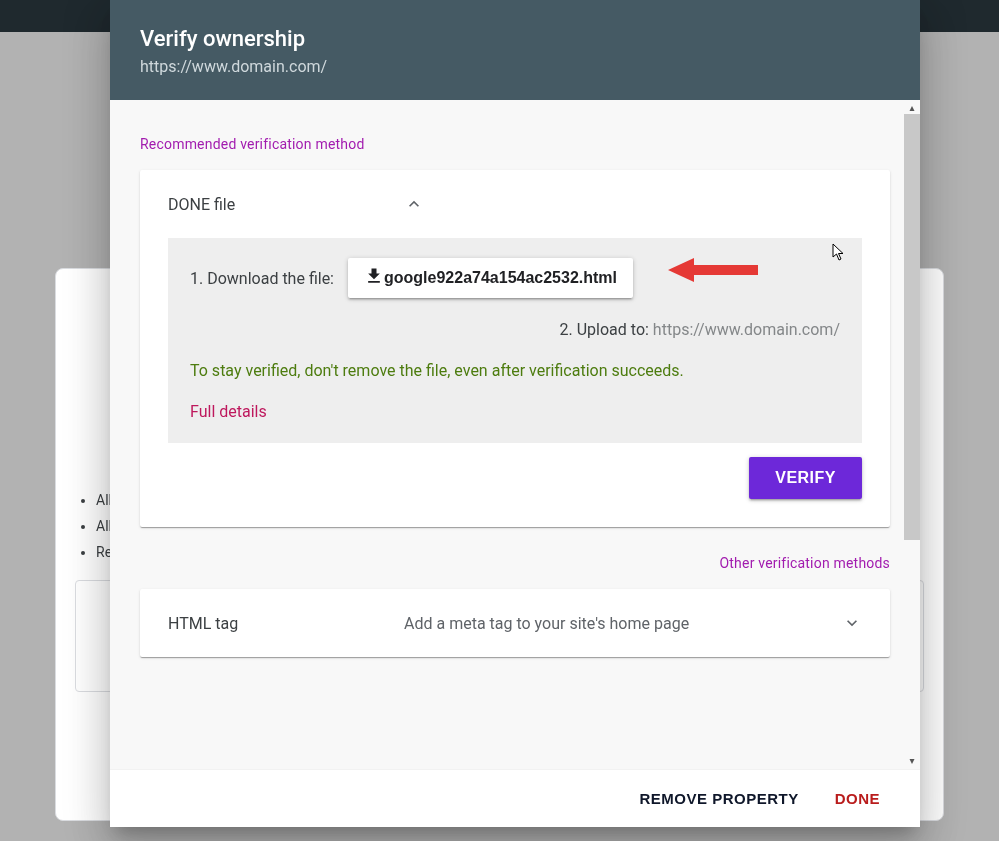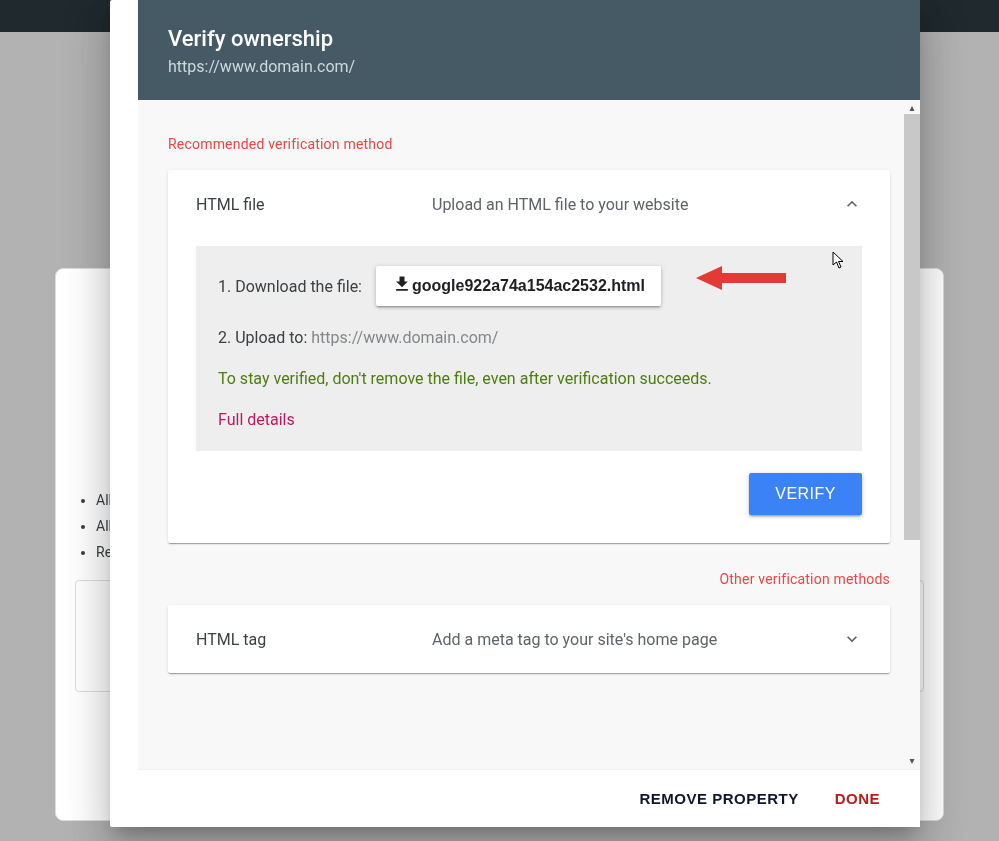--- a/index.html
+++ b/index.html
@@ -45,21 +45,20 @@
     }
 
     .modal {
       position: absolute;
       top: 0; left: 110px; width: 810px; height: 827px;
       background: #fff;
       box-shadow: 0 24px 38px 3px rgba(0,0,0,.14), 0 9px 46px 8px rgba(0,0,0,.12), 0 11px 15px -7px rgba(0,0,0,.2);
       border-radius: 2px;
       display: flex;
       flex-direction: column;
-      padding-left: 28px;
     }
     .modal-header {
       background: #455a64;
       color: #fff;
       padding: 26px 30px 24px;
     }
     .modal-header h1 { font-size: 22px; font-weight: 500; }
     .modal-header .sub { font-size: 16px; color: #cfd8dc; margin-top: 6px; }
 
     .modal-scroll {
@@ -74,21 +73,21 @@
     }
     .scroll-up { top: 2px; }
     .scroll-down { bottom: 2px; }
     .scroll-thumb {
       position: absolute; right: 0; top: 14px; width: 16px; height: 426px;
       background: #c8c8c8;
     }
 
     .section-label {
       font-size: 14px;
-      color: #ef4444;
+      color: #a21caf;
       padding: 36px 30px 18px;
       letter-spacing: 0.2px;
     }
     .section-label.mt { padding-top: 28px; text-align: right; }
 
     .card {
       background: #fff;
       margin: 0 30px;
       box-shadow: 0 2px 1px -1px rgba(0,0,0,.2), 0 1px 1px 0 rgba(0,0,0,.14), 0 1px 3px 0 rgba(0,0,0,.12);
       border-radius: 2px;
@@ -98,63 +97,63 @@
       align-items: center;
       padding: 24px 28px;
     }
     .card-title { font-size: 16px; color: #3c4043; width: 236px; }
     .card-desc { font-size: 16px; color: #5f6368; flex: 1; }
     .chev { width: 20px; height: 20px; color: #5f6368; }
     .chev svg { width: 20px; height: 20px; fill: currentColor; }
 
     .card-body {
       background: #eeeeee;
-      margin: 8px 28px;
+      margin: 0 28px;
       padding: 20px 22px 22px;
       position: relative;
       font-size: 16px;
       color: #3c4043;
     }
     .step1 { display: flex; align-items: center; gap: 14px; margin-bottom: 22px; }
     .dl-btn {
       display: inline-flex;
       align-items: center;
       gap: 0;
       background: #fff;
       border: none;
       border-radius: 2px;
       padding: 8px 16px;
       font-size: 16px; font-weight: 700; color: #202124;
       box-shadow: 0 2px 2px 0 rgba(0,0,0,.14), 0 3px 1px -2px rgba(0,0,0,.12), 0 1px 5px 0 rgba(0,0,0,.2);
       cursor: pointer;
     }
     .dl-btn svg { width: 20px; height: 20px; fill: #202124; }
-    .step2 { margin-bottom: 22px; }
+    .step2 { margin-bottom: 22px; text-align: right; }
     .step2 .u { color: #848789; }
     .note { color: #4d7c0f; margin-bottom: 22px; }
     .details-link { color: #be185d; cursor: pointer; }
 
     .arrow {
       position: absolute;
       top: 18px; left: 500px;
       width: 90px; height: 28px;
     }
     .cursor-ptr {
       position: absolute;
       top: 5px; right: 16px;
       width: 14px; height: 18px;
     }
 
     .verify-row { display: flex; justify-content: flex-end; padding: 14px 28px 28px; }
     .verify-btn {
-      background: #3b82f6;
+      background: #6d28d9;
       color: #fff;
       border: none;
       padding: 12px 26px;
-      font-size: 16px; font-weight: 400;
+      font-size: 16px; font-weight: 700;
       border-radius: 2px;
       letter-spacing: 0.5px;
       cursor: pointer;
       box-shadow: 0 2px 2px 0 rgba(0,0,0,.14), 0 3px 1px -2px rgba(0,0,0,.12), 0 1px 5px 0 rgba(0,0,0,.2);
     }
 
     .card.collapsed { margin-bottom: 0; }
 
     .modal-footer {
       display: flex;
@@ -197,22 +196,21 @@
 
   <div class="modal-scroll">
     <div class="scroll-up">▴</div>
     <div class="scroll-thumb"></div>
     <div class="scroll-down">▾</div>
 
     <div class="section-label">Recommended verification method</div>
 
     <div class="card">
       <div class="card-header">
-        <div class="card-title">HTML file</div>
-        <div class="card-desc">Upload an HTML file to your website</div>
+        <div class="card-title">DONE file</div>
         <div class="chev">
           <svg viewBox="0 0 24 24">
               <path d="M7.41 15.41 12 10.83l4.59 4.58L18 14l-6-6-6 6z"></path>
             </svg>
         </div>
       </div>
       <div class="card-body">
         <div class="step1">
           <span>1. Download the file:</span>
           <button class="dl-btn">

